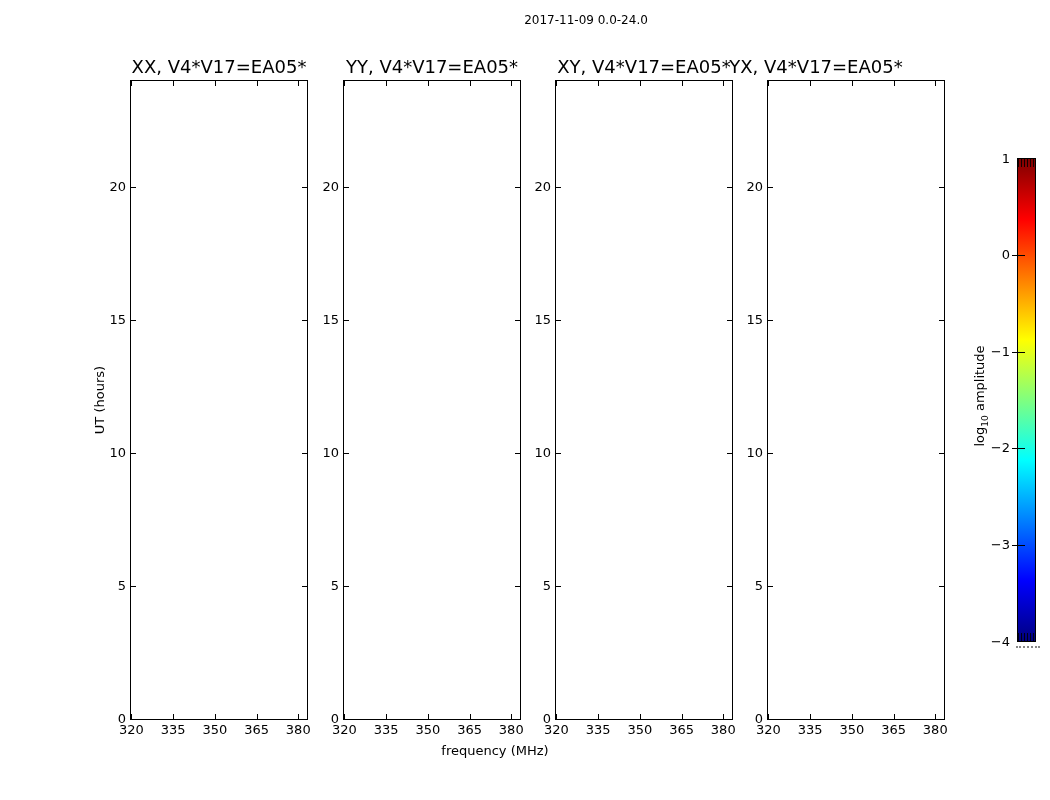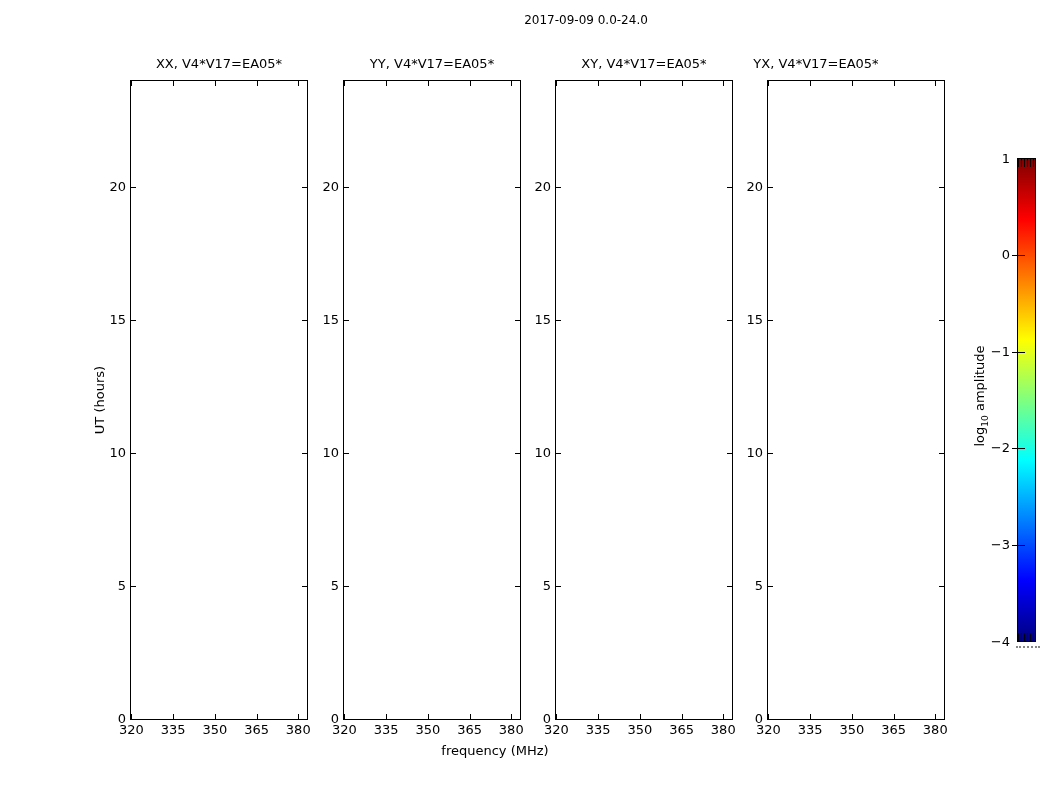--- a/index.html
+++ b/index.html
@@ -1,37 +1,37 @@
 <!DOCTYPE html>
 <html><head>
 <meta charset="utf-8">
 <style>
   html,body{margin:0;padding:0;background:#ffffff;}
   #figure{position:relative;width:1050px;height:800px;background:#ffffff;overflow:hidden;
           font-family:"DejaVu Sans","Liberation Sans",sans-serif;color:#000;}
   .suptitle{position:absolute;font-size:12px;white-space:nowrap;transform:translateX(-50%);}
   .panel{position:absolute;border:1px solid #000;background:#fff;box-sizing:border-box;}
-  .panel-title{position:absolute;font-size:13px;white-space:nowrap;transform:translateX(-50%);}
+  .panel-title{position:absolute;font-size:18px;white-space:nowrap;transform:translateX(-50%);}
   .tick{position:absolute;background:#000;}
   .xticklabel{position:absolute;font-size:13px;line-height:15px;white-space:nowrap;transform:translateX(-50%);}
   .yticklabel{position:absolute;font-size:13px;line-height:15px;text-align:right;}
   .rot-label{position:absolute;font-size:13px;white-space:nowrap;transform:translate(-50%,-50%) rotate(-90deg);}
   .xaxis-label{position:absolute;font-size:13px;white-space:nowrap;transform:translateX(-50%);}
   .colorbar{position:absolute;left:1017px;top:158px;width:19px;height:484px;border:1px solid #000;box-sizing:border-box;}
   .cb-hatch{position:absolute;left:0;width:100%;height:8px;
             background:repeating-linear-gradient(to right,rgba(0,0,0,0.85) 0px,rgba(0,0,0,0.85) 1px,transparent 1px,transparent 3px);}
   .cb-dots{position:absolute;left:1016px;top:646px;width:24px;height:0;border-top:2px dotted #888;}
   .rot-label sub{font-size:70%;}
 </style>
 </head>
 <body>
 
 <div id="figure">
 
-  <div class="suptitle" style="left:586px;top:13px;">2017-09-09 0.0-24.0</div>
+  <div class="suptitle" style="left:586px;top:13px;">2017-11-09 0.0-24.0</div>
 
   <div class="rot-label" style="left:99px;top:400px;">UT (hours)</div>
 
   <div class="xaxis-label" style="left:495px;top:743px;">frequency (MHz)</div>
 
   <div id="subplots">
       <div class="panel" style="left: 130px; top: 80px; width: 178px; height: 640px;"></div>
       <div class="panel-title" style="left: 219px; top: 56px;">XX, V4*V17=EA05*</div>
       <div class="tick" style="left: 131.391px; top: 714px; width: 1px; height: 5px;"></div>
       <div class="tick" style="left: 131.391px; top: 81px; width: 1px; height: 5px;"></div>

